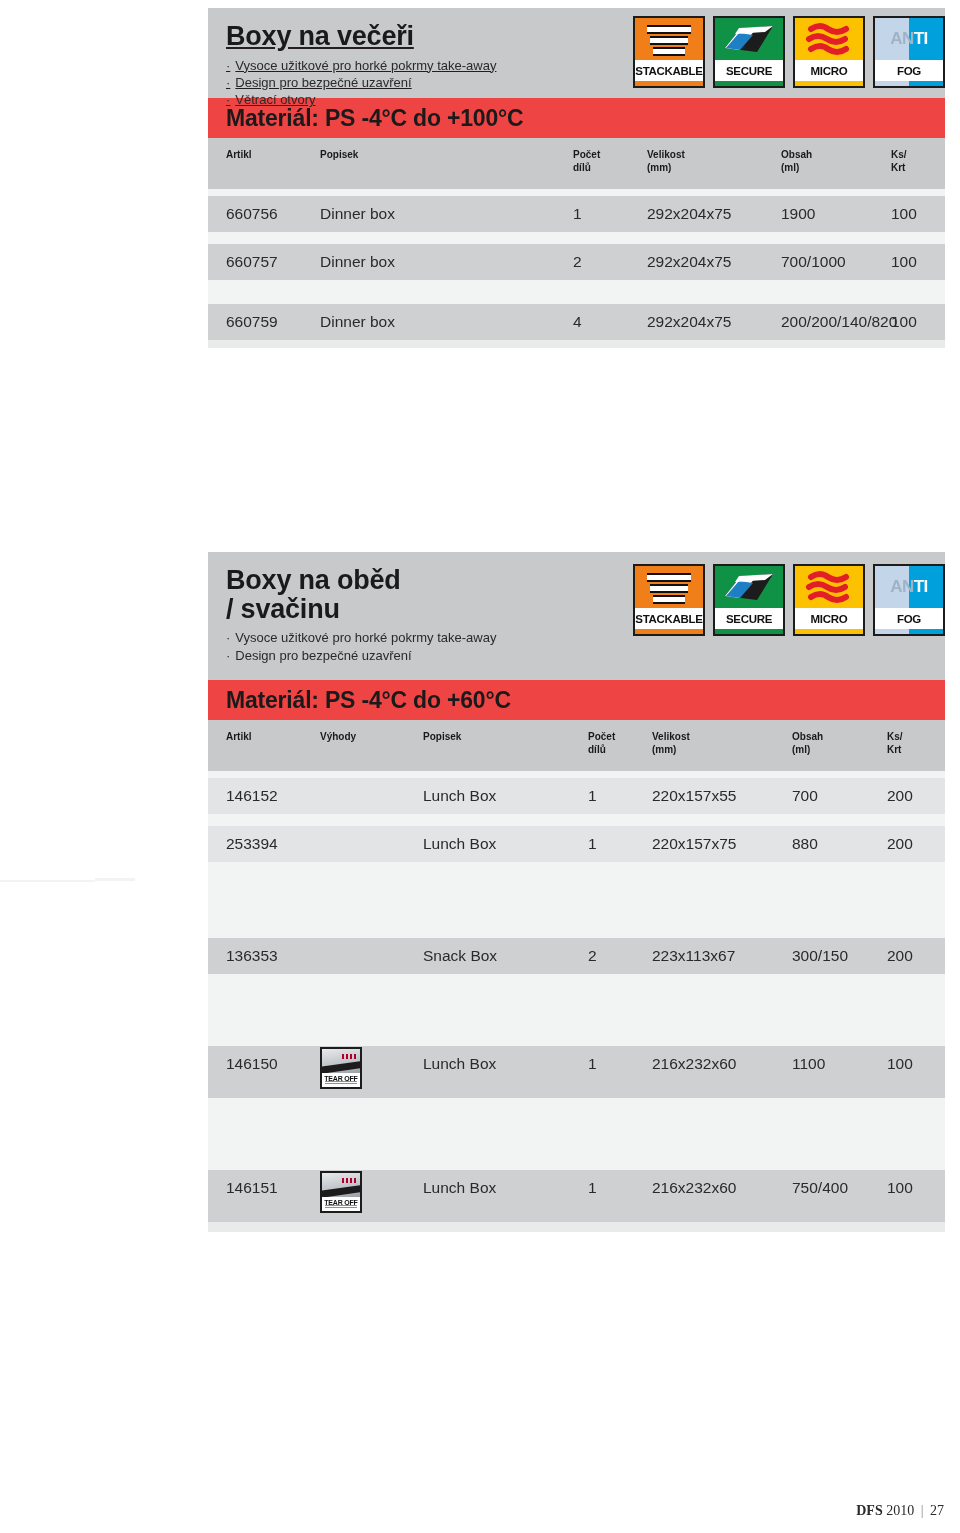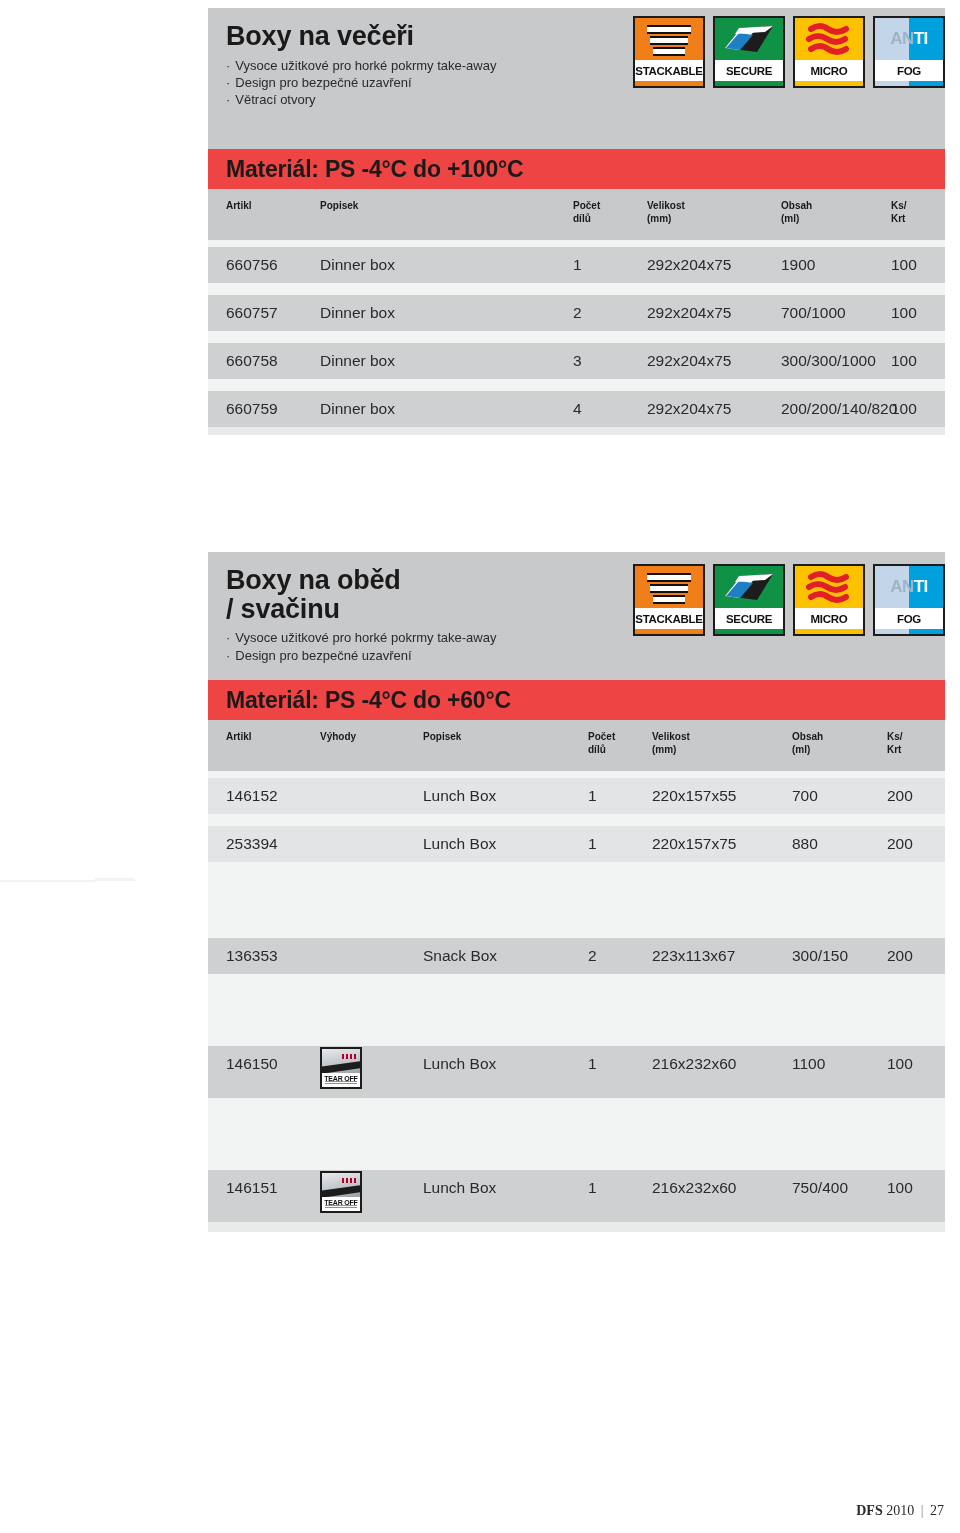--- a/index.html
+++ b/index.html
@@ -226,21 +226,21 @@
 </head>
 <body>
 
 <div class="page">
 
   <div class="artifact" style="left:0px; top:880px; width:95px; height:2px;"></div>
   <div class="artifact" style="left:95px; top:878px; width:40px; height:3px;"></div>
 
   <div class="section" style="top:8px;">
 
-    <div class="hero-band" style="height:141px;">
+    <div class="hero-band" style="height:90px;text-decoration:underline;">
       <div class="hero-title">
         <span>Boxy na večeři</span>
       </div>
       <div class="bullets">
         <div class="bullet"><span class="dot">·</span><span>Vysoce užitkové pro horké pokrmy take-away</span></div>
         <div class="bullet"><span class="dot">·</span><span>Design pro bezpečné uzavření</span></div>
         <div class="bullet"><span class="dot">·</span><span>Větrací otvory</span></div>
       </div>
 
       <div class="badges">
@@ -360,28 +360,20 @@
         <td>Dinner box</td>
         <td class="num" style="padding-right:10px">2</td>
         <td>292x204x75</td>
         <td>700/1000</td>
         <td>100</td>
       </tr>
       <tr class="spacer-b">
             <td colspan="6" style="height:12px"></td>
           </tr>
 
-      <tr class="row-a">
-        <td class="cell-pad-l">660758</td>
-        <td>Dinner box</td>
-        <td class="num" style="padding-right:10px">3</td>
-        <td>292x204x75</td>
-        <td>300/300/1000</td>
-        <td>100</td>
-      </tr>
       <tr class="spacer-b">
             <td colspan="6" style="height:12px"></td>
           </tr>
 
       <tr class="row-a">
         <td class="cell-pad-l">660759</td>
         <td>Dinner box</td>
         <td class="num" style="padding-right:10px">4</td>
         <td>292x204x75</td>
         <td>200/200/140/820</td>

